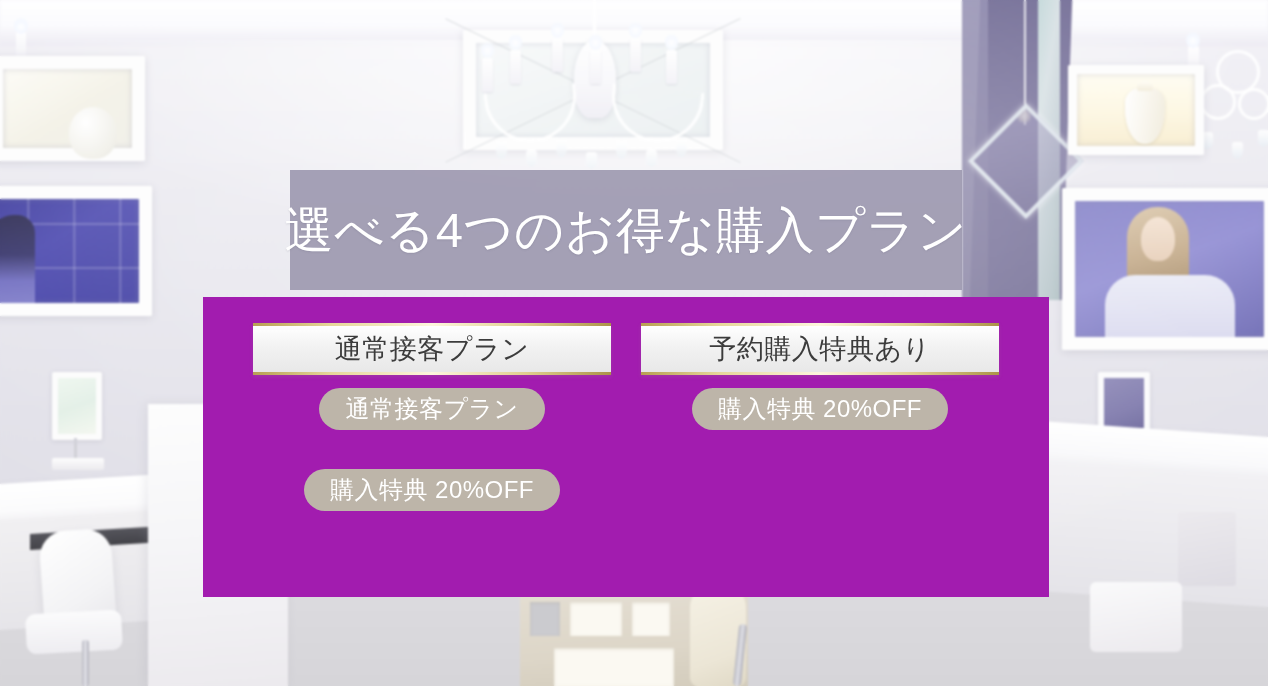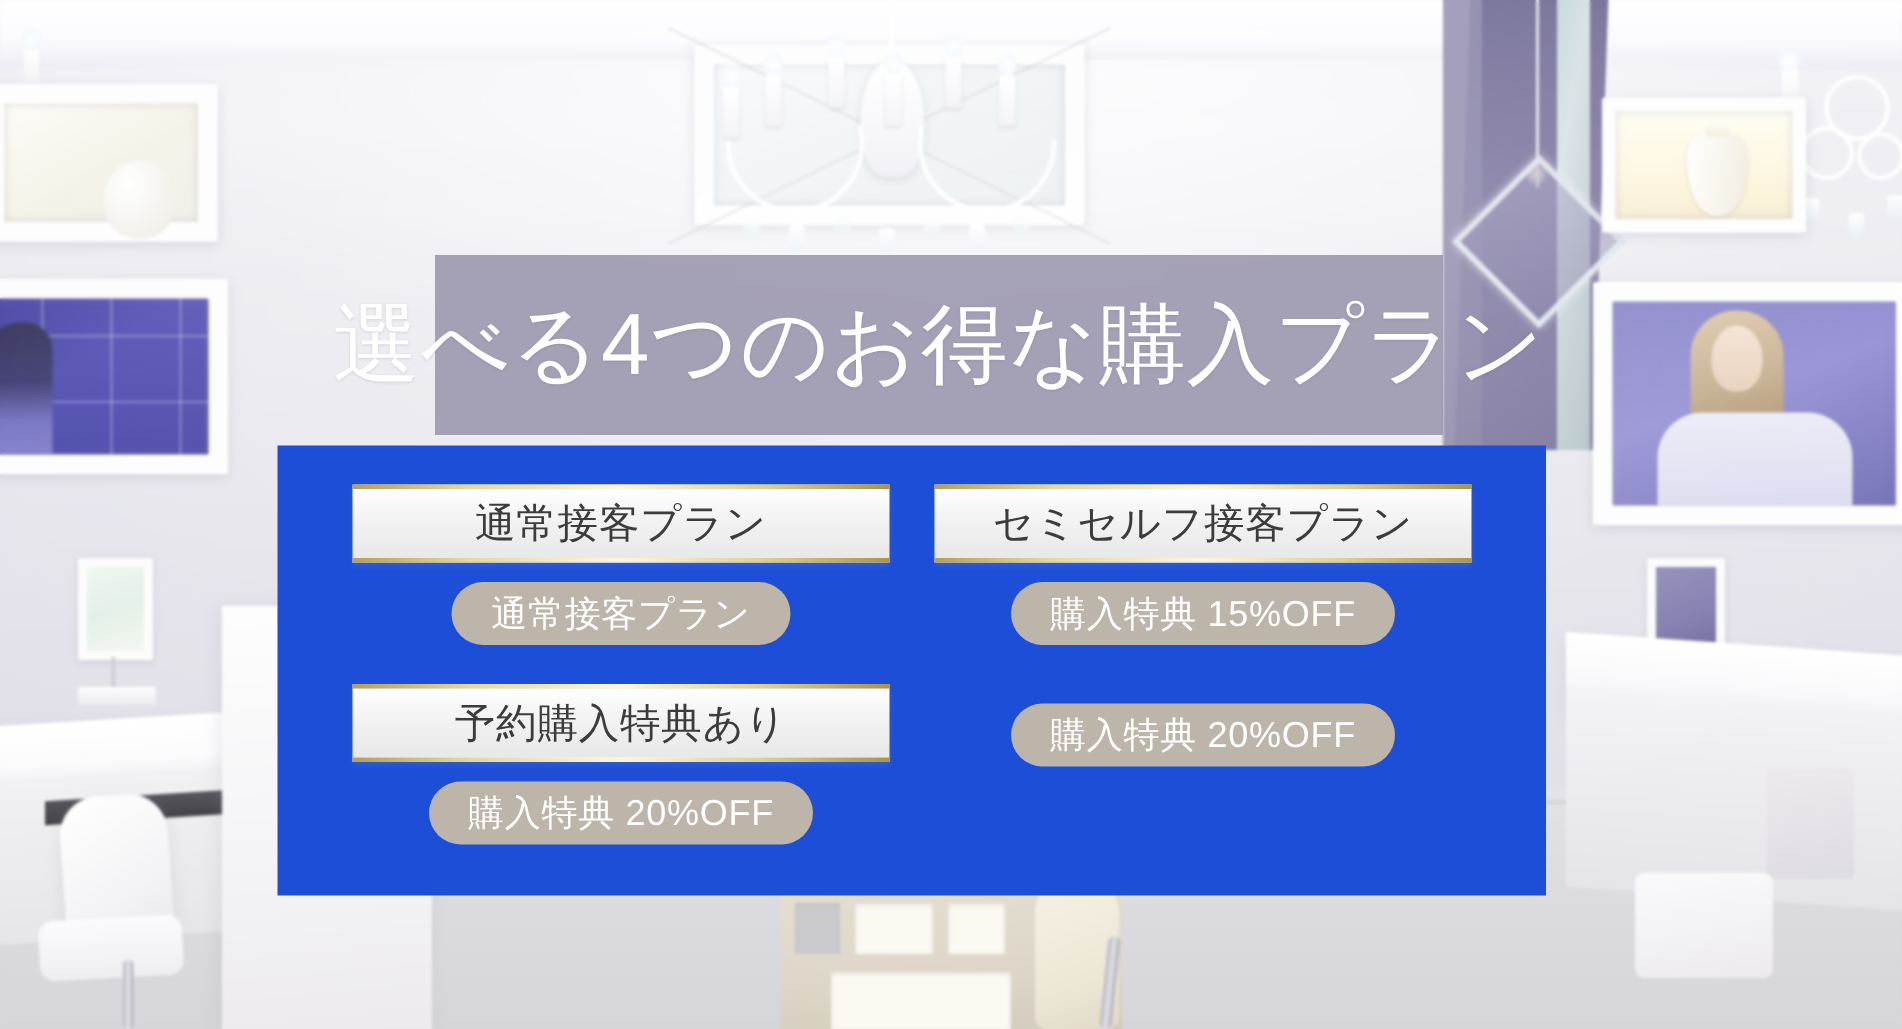--- a/index.html
+++ b/index.html
@@ -369,34 +369,34 @@
     left: 290px; top: 170px;
     width: 672px; height: 120px;
     background: rgba(157,153,176,.92);
     display: flex;
     align-items: center;
     justify-content: center;
     z-index: 20;
   }
   .title-banner .title-text {
     color: #ffffff;
-    font-size: 58px;
+    font-size: 49px;
     font-weight: 400;
     letter-spacing: .012em;
     line-height: 1;
     white-space: nowrap;
     text-shadow: 0 1px 2px rgba(90,86,110,.18);
   }
 
   
   .plans-panel {
     position: absolute;
-    left: 185px; top: 297px;
+    left: 203px; top: 297px;
     width: 846px; height: 300px;
-    background: #1d4ed8;
+    background: #a21caf;
     z-index: 15;
     padding: 26px 50px 0 50px;
   }
   .plans-grid {
     display: grid;
     grid-template-columns: 1fr 1fr;
     grid-template-rows: auto auto;
     column-gap: 30px;
     row-gap: 26px;
     width: 100%;
@@ -586,26 +586,20 @@
   <div class="plans-panel">
     <div class="plans-grid">
 
       <div class="plan-card">
         <div class="plan-title-bar">
           <span class="plan-title">通常接客プラン</span>
         </div>
         <div class="plan-badge">通常接客プラン</div>
       </div>
 
-      <div class="plan-card">
-        <div class="plan-title-bar">
-          <span class="plan-title">セミセルフ接客プラン</span>
-        </div>
-        <div class="plan-badge">購入特典 15%OFF</div>
-      </div>
 
       <div class="plan-card">
         <div class="plan-title-bar">
           <span class="plan-title">予約購入特典あり</span>
         </div>
         <div class="plan-badge">購入特典 20%OFF</div>
       </div>
 
       <div class="plan-card">
         <div class="plan-badge">購入特典 20%OFF</div>

